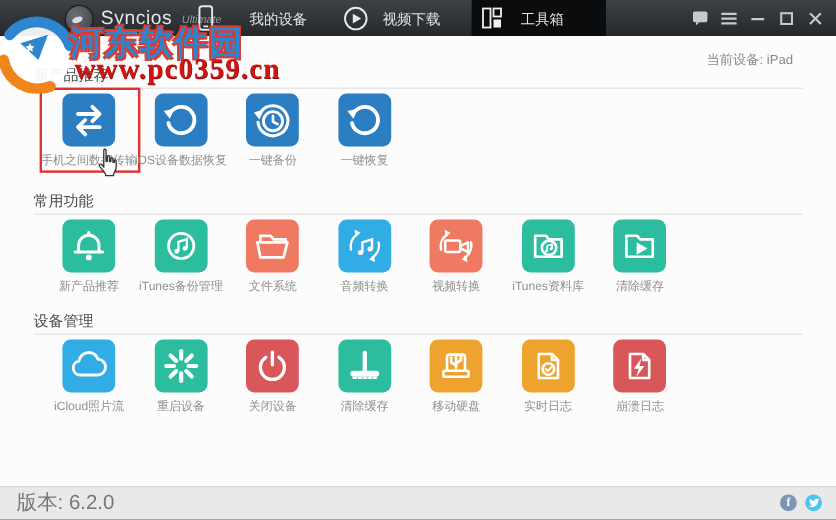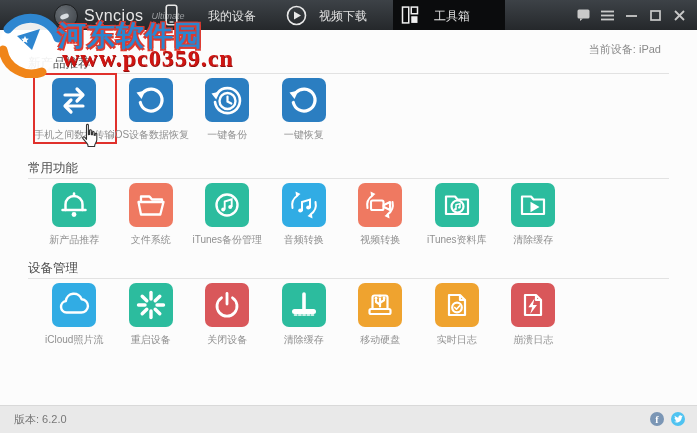--- a/index.html
+++ b/index.html
@@ -31,21 +31,21 @@
   .tiles{display:flex;margin-left:8px;margin-top:4px;}
   .tile{width:76.5px;display:flex;flex-direction:column;align-items:center;position:relative;cursor:pointer;}
   .tile-icon{width:44px;height:44px;border-radius:7px;display:flex;align-items:center;justify-content:center;}
   .tile-icon svg{display:block;}
   .tile-label{margin-top:7px;font-size:10px;color:#909090;white-space:nowrap;line-height:12px;}
   .hl-box{position:absolute;left:-3px;right:-4px;top:-5px;bottom:-3px;border:2px solid #e0312c;pointer-events:none;}
   .hl-cursor{position:absolute;left:44px;top:45px;width:19px;height:24px;}
   
   .footer{position:absolute;left:0;right:0;bottom:0;height:27px;background:#e9e9e9;
           border-top:1px solid #d9d9d9;}
-  .version{position:absolute;left:14px;top:0;line-height:26px;font-size:11px;color:#777;}
+  .version{position:absolute;left:14px;top:0;line-height:26px;font-size:17px;color:#777;}
   .social{position:absolute;right:12px;top:6px;display:flex;gap:7px;}
   .social-btn{width:14px;height:14px;border-radius:50%;display:flex;align-items:center;justify-content:center;}
   .fb{background:#7b96b5;color:#fff;font-family:"Liberation Serif",serif;font-weight:bold;font-size:10px;}
   .tw{background:#4fc3f1;}
   
   .watermark{position:absolute;left:0;top:0;pointer-events:none;z-index:50;}
   .wm-name{position:absolute;left:58px;top:17px;font-size:28px;font-weight:bold;color:#2b86cf;
            letter-spacing:1px;white-space:nowrap;
            text-shadow:1.5px 1.5px 0 #dd3a30,-1.5px -1.5px 0 #dd3a30,1.5px -1.5px 0 #dd3a30,-1.5px 1.5px 0 #dd3a30;}
   .wm-url{position:absolute;left:62px;top:45px;font-size:24px;font-weight:bold;color:#cf1512;
@@ -195,40 +195,40 @@
                     <path d="M13.5 27v-5.5a8.5 8.5 0 0 1 17 0V27"></path>
                     <path d="M10.5 27h23"></path>
                     <path d="M22 13v-2.5"></path>
                   </g>
                   <circle cx="22" cy="31.5" r="2.4" fill="#fff"></circle>
                 </svg>
               </div>
               <div class="tile-label">新产品推荐</div>
             </div>
             <div class="tile">
-              <div class="tile-icon" style="background: rgb(239, 121, 97);">
-                <svg width="44" height="44" viewBox="0 0 44 44">
-                  <g fill="none" stroke="#fff" stroke-width="2.3" stroke-linejoin="round">
-                    <path d="M12 19v-5.5h8.5l2.5 3H33V19"></path>
-                    <path d="M9.5 19h25l-3.2 12.5H12z"></path>
-                  </g>
-                </svg>
-              </div>
-              <div class="tile-label">文件系统</div>
-            </div>
-            <div class="tile">
               <div class="tile-icon" style="background: rgb(44, 188, 158);">
                 <svg width="44" height="44" viewBox="0 0 44 44">
                   <circle cx="22" cy="22" r="10.5" fill="none" stroke="#fff" stroke-width="2.4"></circle>
                   <path d="M19.7 26.5v-8l7-2.2v7.7" fill="none" stroke="#fff" stroke-width="1.9"></path>
                   <circle cx="18.2" cy="26.5" r="2" fill="#fff"></circle>
                   <circle cx="25.2" cy="24" r="2" fill="#fff"></circle>
                 </svg>
               </div>
               <div class="tile-label">iTunes备份管理</div>
+            </div>
+            <div class="tile">
+              <div class="tile-icon" style="background: rgb(239, 121, 97);">
+                <svg width="44" height="44" viewBox="0 0 44 44">
+                  <g fill="none" stroke="#fff" stroke-width="2.3" stroke-linejoin="round">
+                    <path d="M12 19v-5.5h8.5l2.5 3H33V19"></path>
+                    <path d="M9.5 19h25l-3.2 12.5H12z"></path>
+                  </g>
+                </svg>
+              </div>
+              <div class="tile-label">文件系统</div>
             </div>
             <div class="tile">
               <div class="tile-icon" style="background: rgb(49, 172, 228);">
                 <svg width="44" height="44" viewBox="0 0 44 44">
                   <g fill="none" stroke="#fff" stroke-width="2" stroke-linecap="round">
                     <path d="M20 27.5v-8.5l8-2.5v8"></path>
                     <path d="M10.5 25a12 12 0 0 1 5-12.5"></path>
                     <path d="M33.5 19a12 12 0 0 1-5 12.5"></path>
                   </g>
                   <circle cx="18.3" cy="27.5" r="2.1" fill="#fff"></circle>

